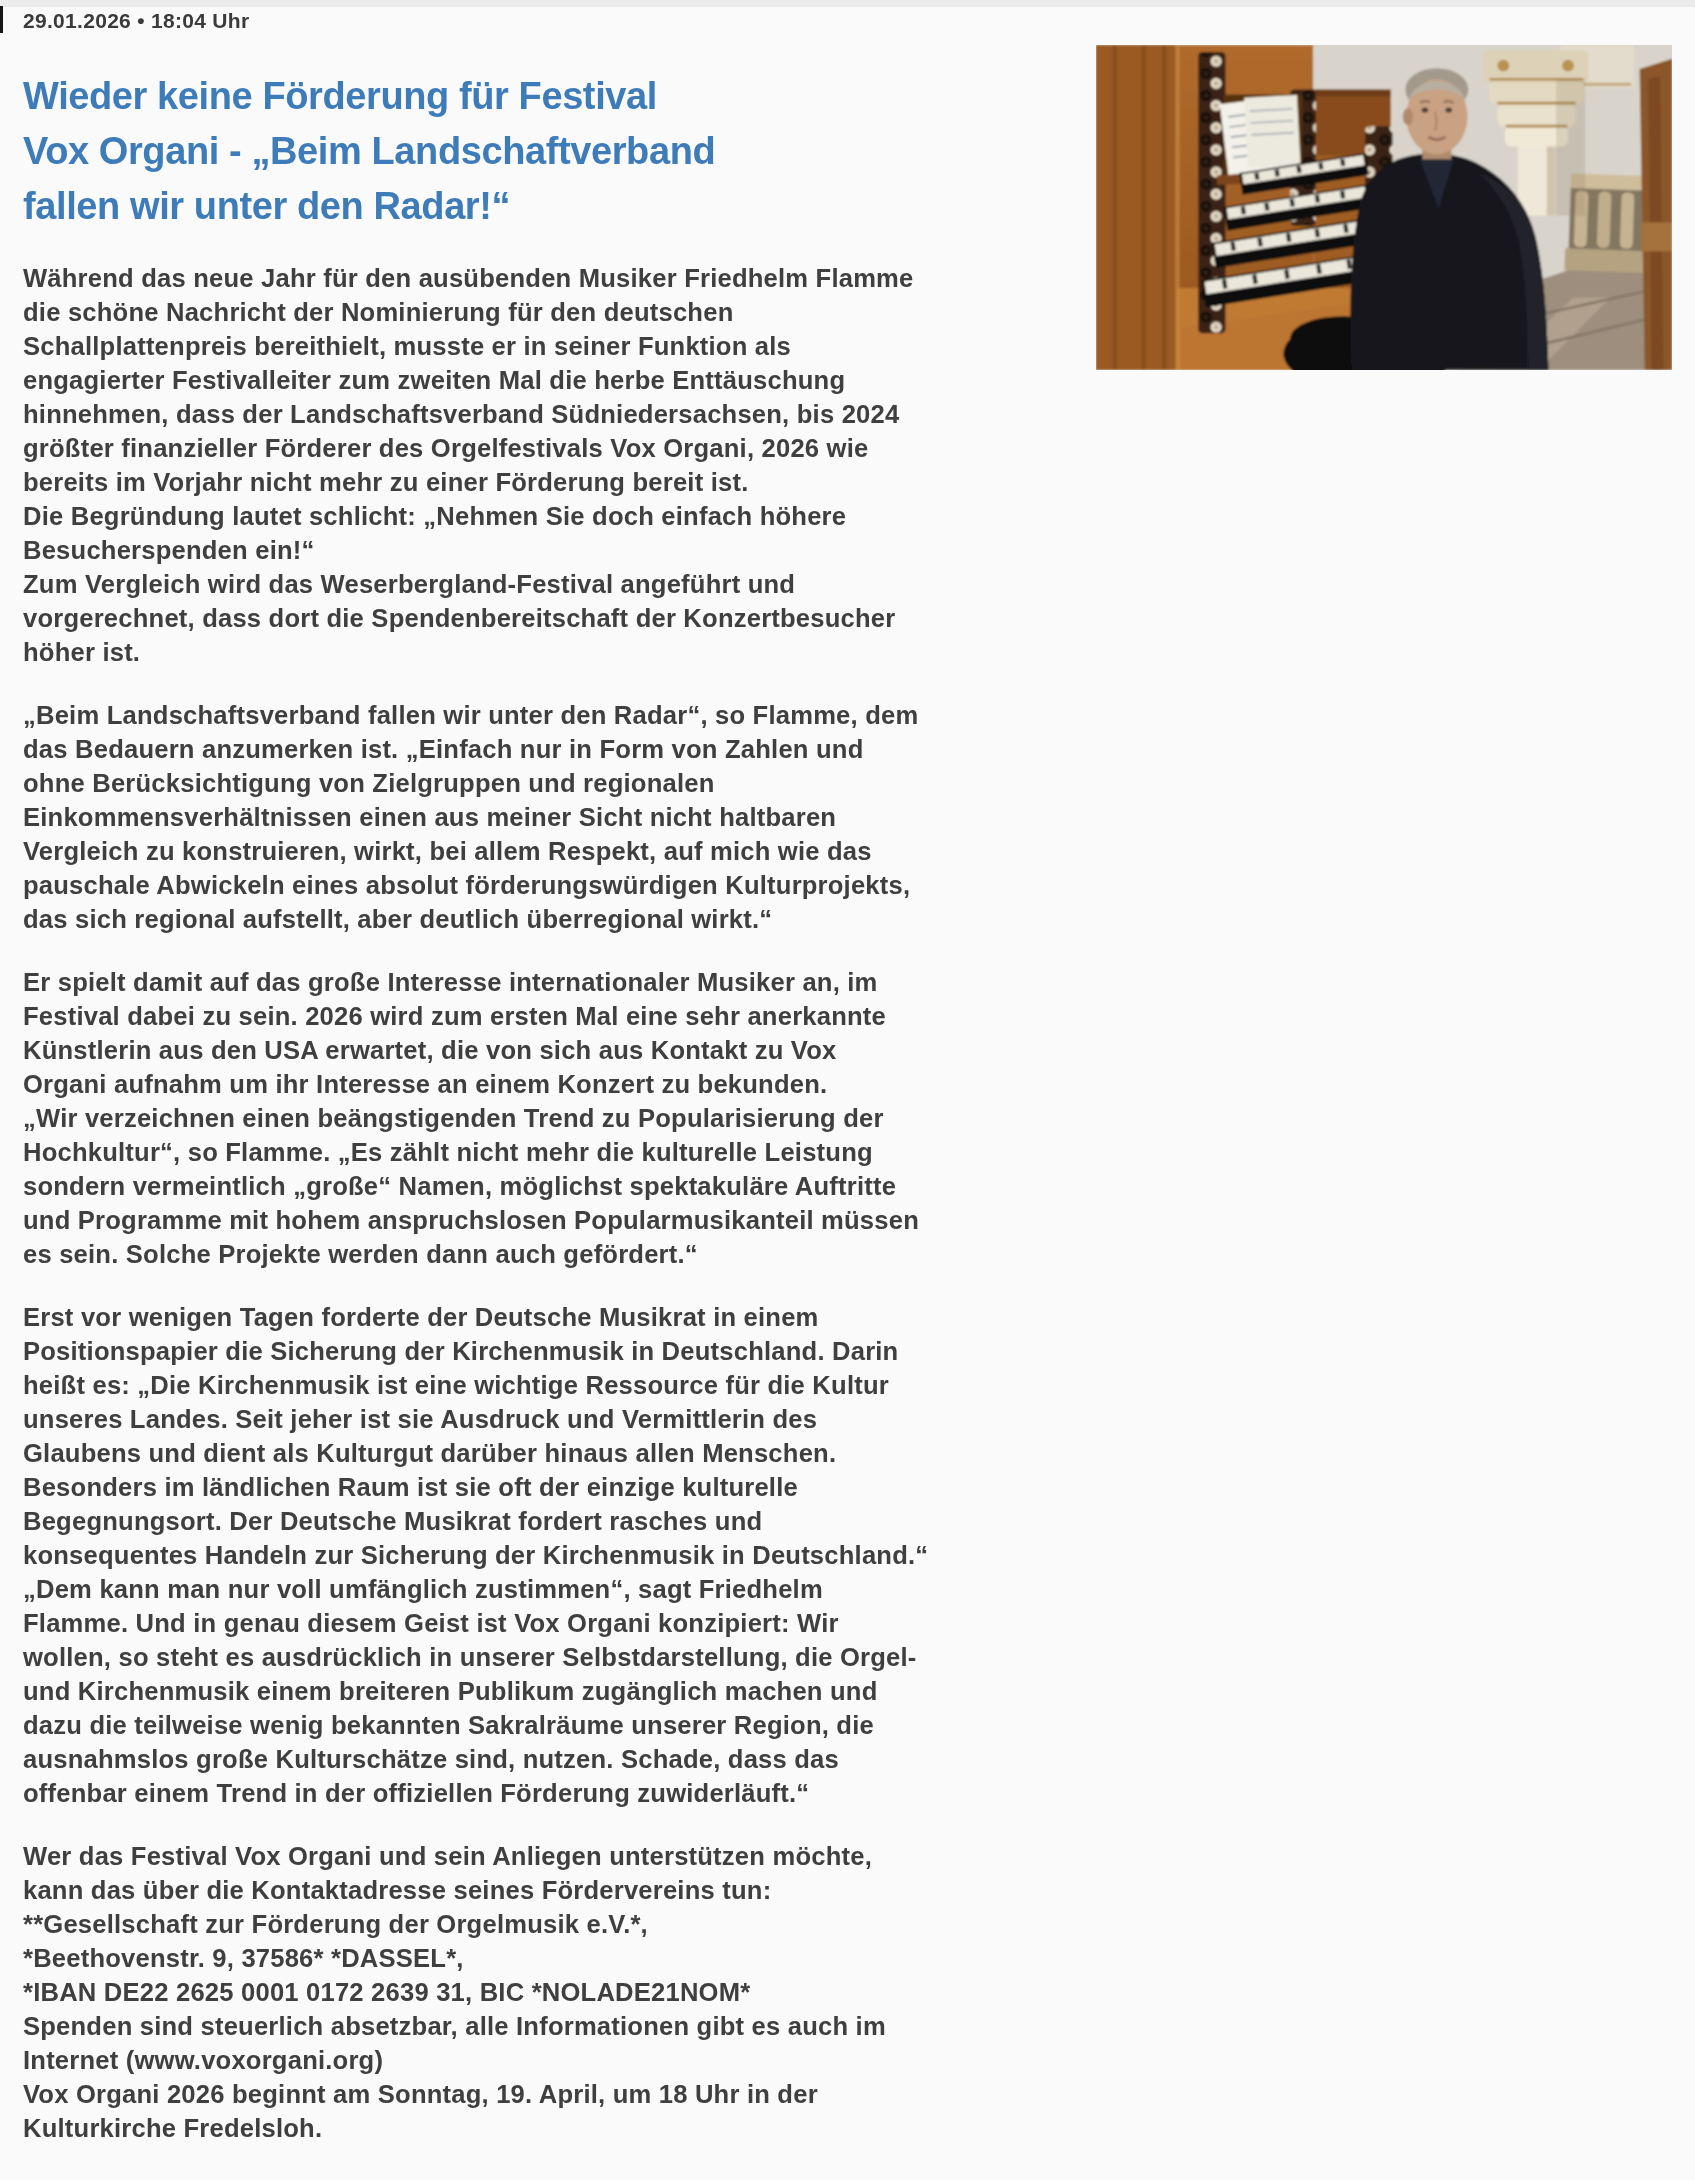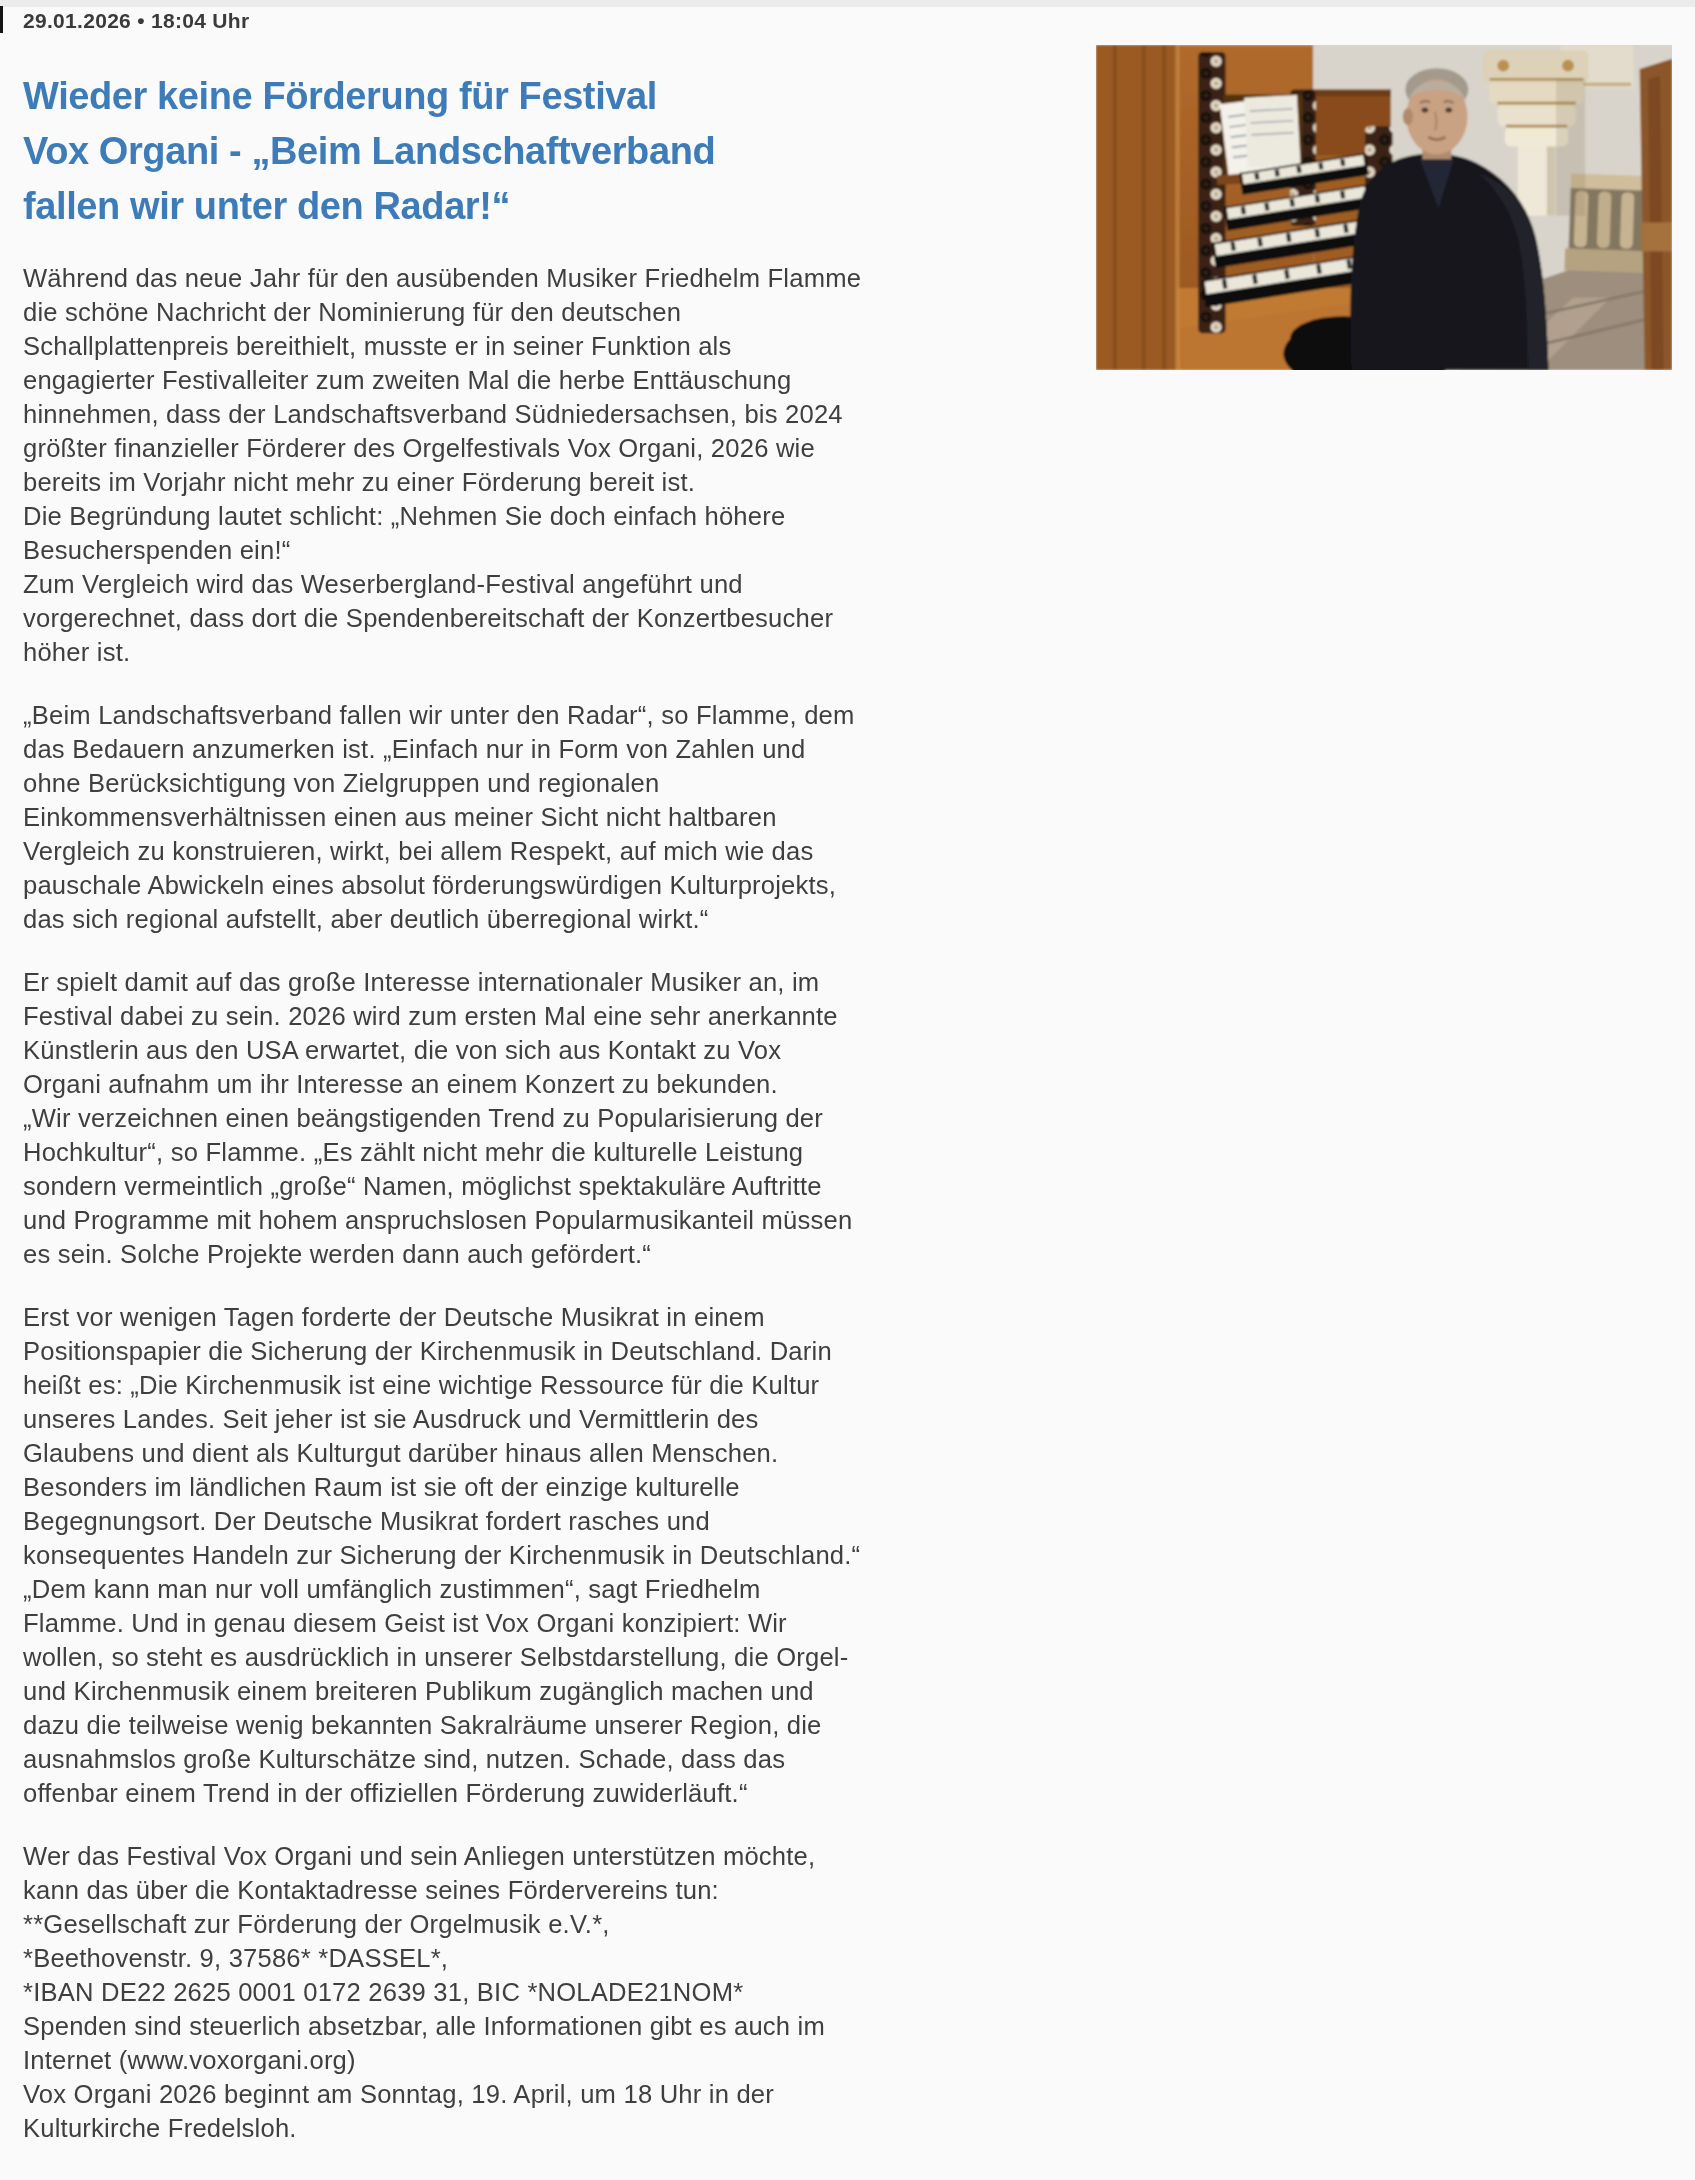--- a/index.html
+++ b/index.html
@@ -16,21 +16,21 @@
     font-size:21px;font-weight:bold;color:#3b3b3b;letter-spacing:0.3px;
     margin:1.7px 0 0 0;line-height:25.6px;
   }
   h1.headline{
     margin:36px 0 0 0;
     font-size:38px;line-height:55px;font-weight:bold;
     color:#3d7cb9;letter-spacing:-0.4px;
     white-space:pre-line;
   }
   .article-body{margin-top:27px;font-size:25.6px;line-height:34px;color:#3f3f3f;letter-spacing:0.2px;}
-  .article-body p{white-space:pre-line;margin:16px 0 29px 0;}
+  .article-body p{white-space:pre-line;margin:16px 0 29px 0;font-weight:bold;}
   figure.photo{
     position:absolute;left:1096px;top:45px;width:576px;height:325px;margin:0;
     background:#d8d4cb;overflow:hidden;
   }
   figure.photo svg{display:block;width:576px;height:325px;}
 </style>
 </head>
 <body>
 
 <div class="top-strip"></div>

